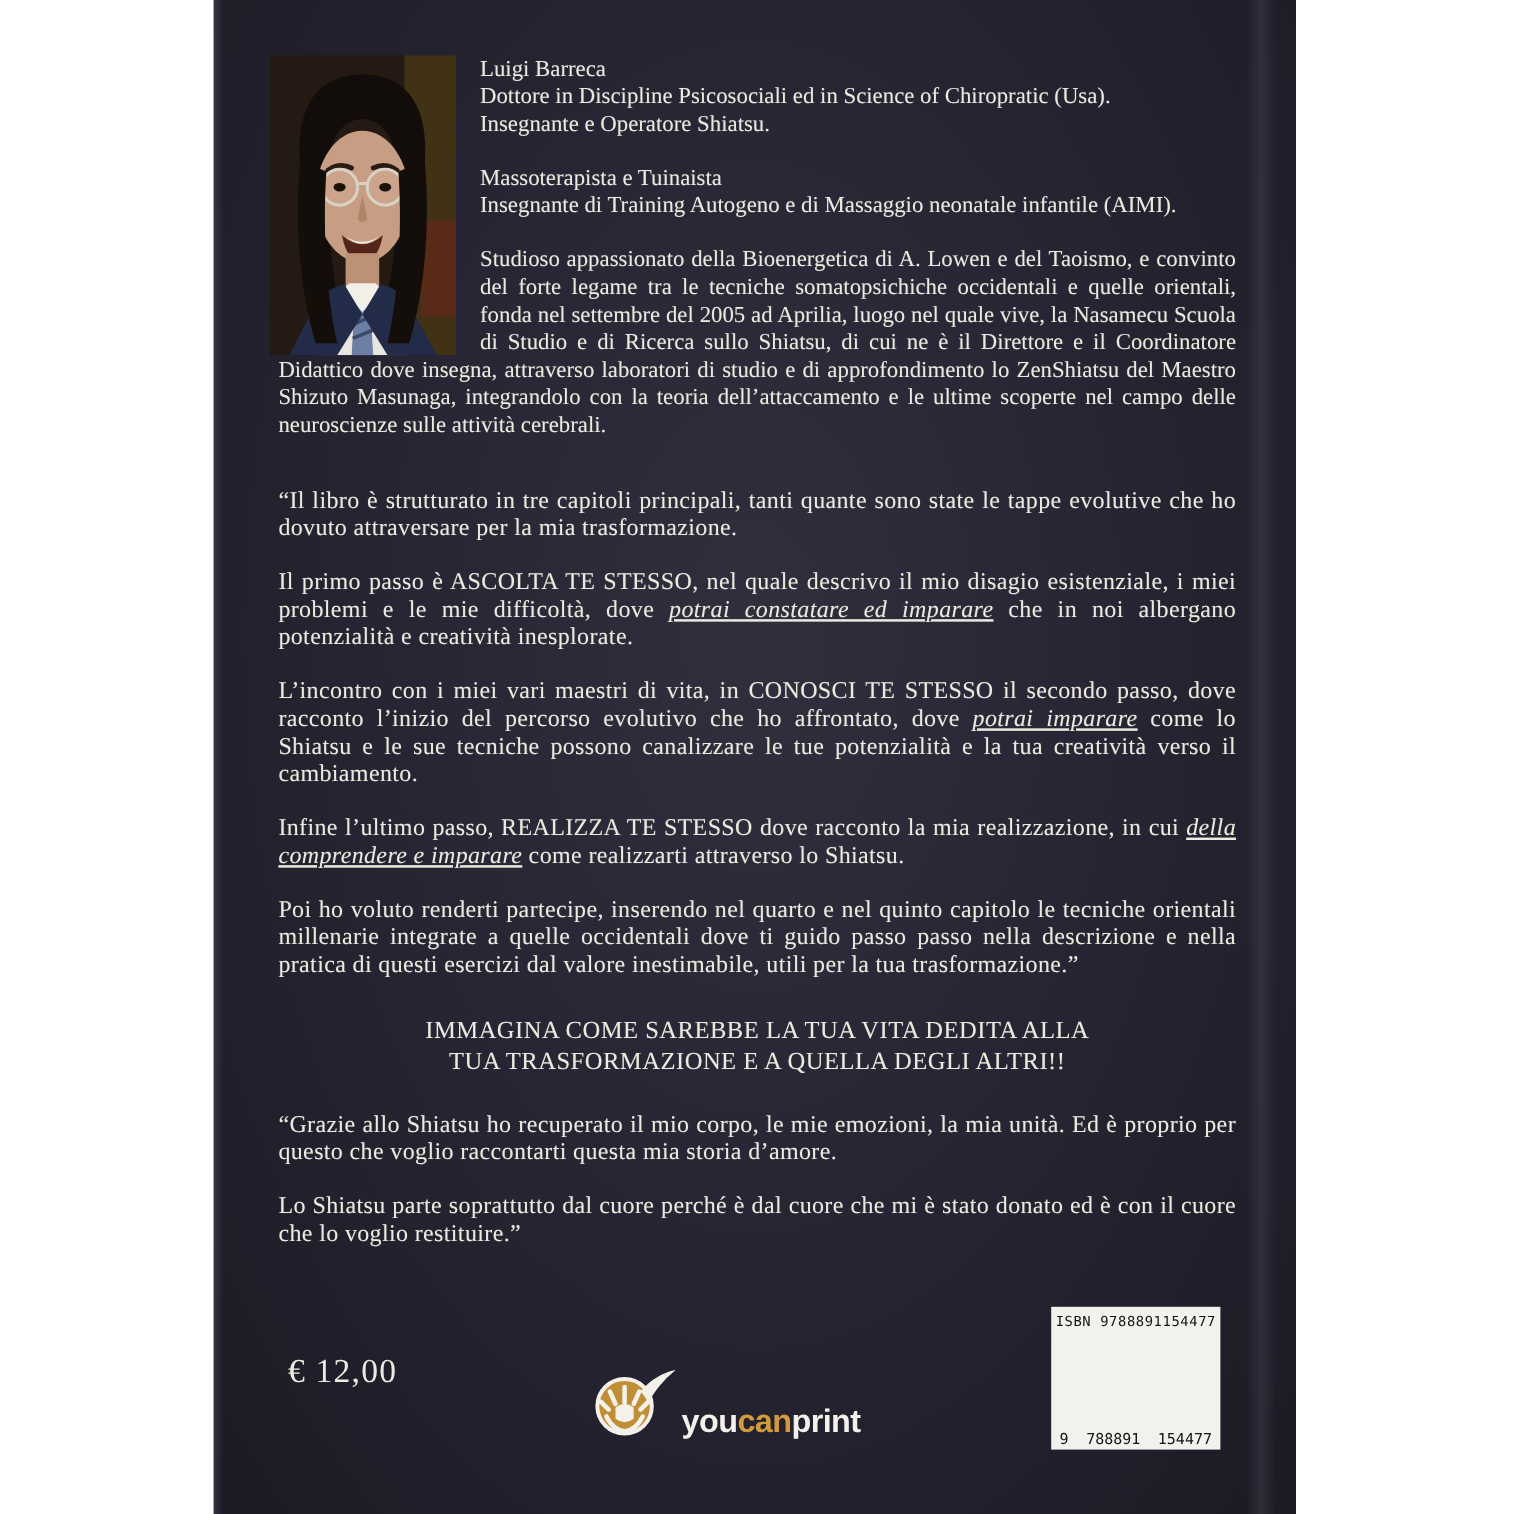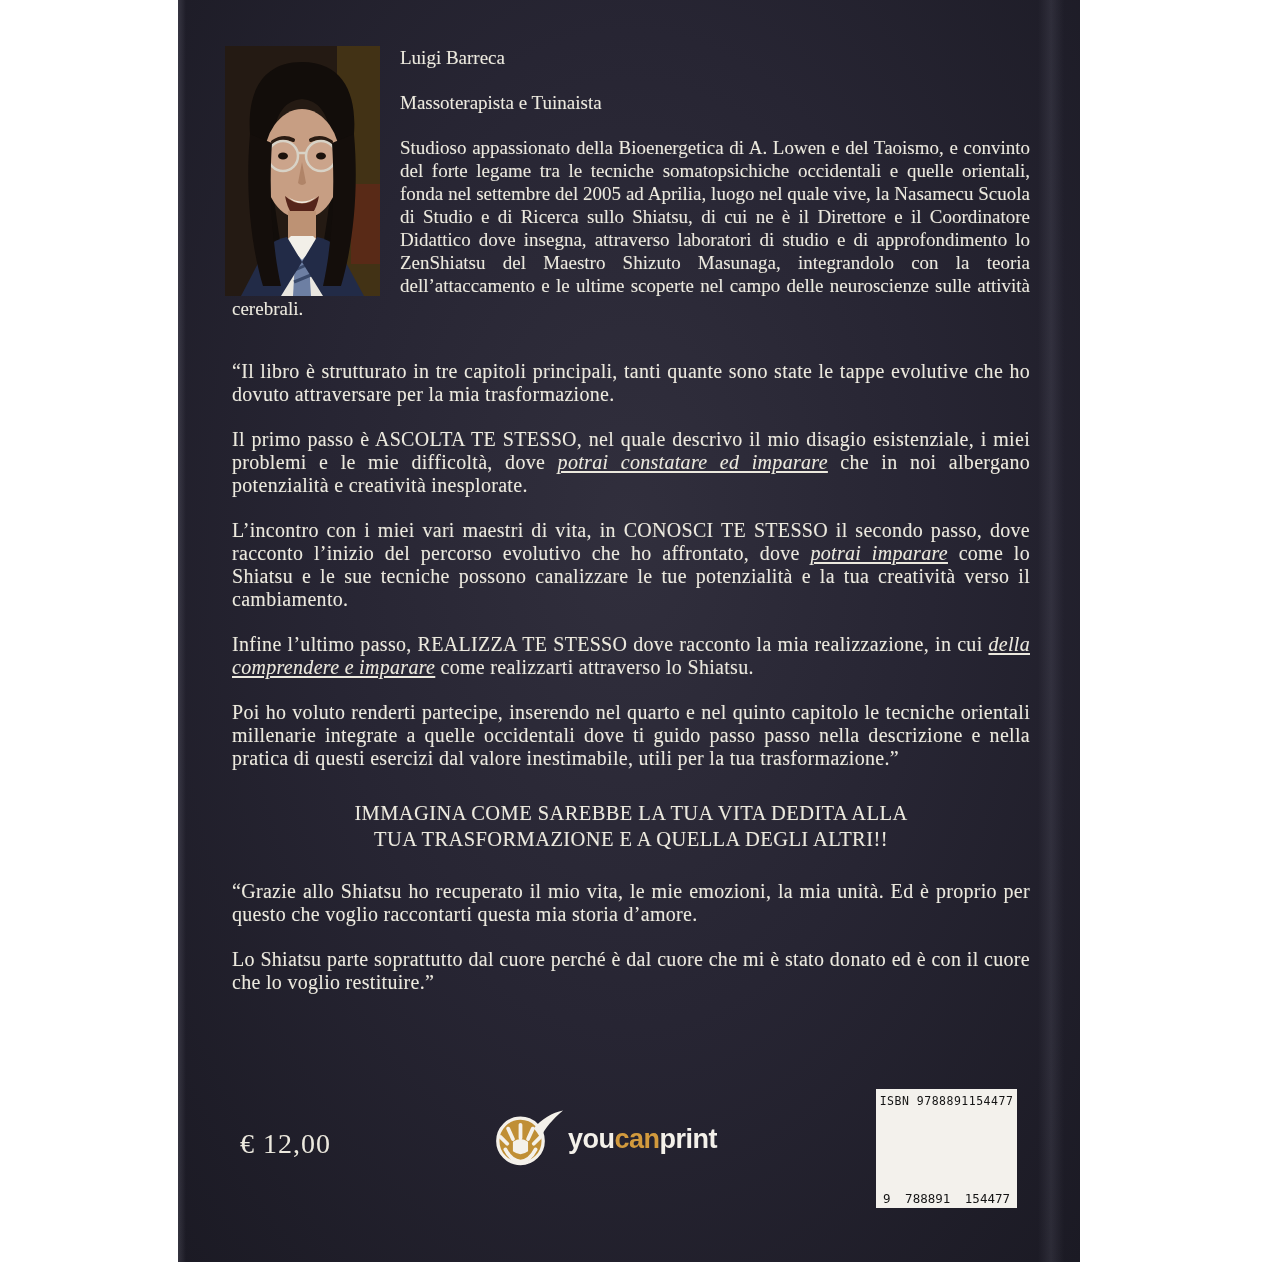--- a/index.html
+++ b/index.html
@@ -20,21 +20,21 @@
   .bio-line{display:block;}
   .bio-just{display:block;text-align:justify;}
   .just{text-align:justify;hyphens:auto;}
   .paragraphs{margin-top:40px;}
   .para{margin:0 0 22px;text-align:justify;hyphens:auto;}
   .para .em{font-style:italic;text-decoration:underline;text-underline-offset:2px;}
   .banner{margin-top:30px;text-align:center;font-size:20.5px;line-height:26px;letter-spacing:.4px;}
   .closing{margin-top:28px;}
   .closing .para:last-child{margin-bottom:0;}
   .price{position:absolute;left:62px;top:1128px;font-size:28px;letter-spacing:1px;color:#ece9de;}
-  .publisher{position:absolute;left:316px;top:1109px;display:flex;align-items:center;}
+  .publisher{position:absolute;left:316px;top:1140px;display:flex;align-items:flex-end;}
   .publisher .emblem{display:block;width:70px;height:60px;}
   .logo-text{font-family:"Liberation Sans",sans-serif;font-weight:bold;font-size:27px;
          letter-spacing:-.5px;color:#f4f1ea;margin-left:4px;white-space:nowrap;}
   .logo-text .lc{color:#d29a3d;}
   .barcode{position:absolute;left:698px;top:1089px;width:141px;height:119px;background:#f3f1ec;
          box-sizing:border-box;padding:5px 7px 6px;display:flex;flex-direction:column;align-items:center;
          color:#141414;text-shadow:none;gap:40px;}
   .barcode-label{font-family:"DejaVu Sans Mono",monospace;font-size:11.5px;letter-spacing:.5px;white-space:nowrap;}
   .bars{width:100%;flex:1;margin-top:3px;
          background:repeating-linear-gradient(90deg,
@@ -82,24 +82,29 @@
             <path d="M60 196 L77 214 L94 196 L88 190 L66 190 Z" fill="#f2efe8"></path>
             <path d="M16 250 L42 200 Q52 193 62 191 L77 216 L56 250 Z" fill="#222b47"></path>
             <path d="M139 250 L112 200 Q102 193 92 191 L77 216 L98 250 Z" fill="#222b47"></path>
             <path d="M25 88 C20 145 26 200 38 240 L56 240 C46 195 44 140 47 97 Z" fill="#140e0b"></path>
             <path d="M129 88 C134 145 128 200 116 240 L98 240 C108 195 110 140 107 97 Z" fill="#140e0b"></path>
           </svg>
         </div>
 
         <div class="bio-para">
           <div class="bio-line">Luigi Barreca</div>
+          <div>
+              <div class="bio-line">Dottore in Discipline Psicosociali ed in Science of Chiropratic (Usa).</div>
+              <div class="bio-line">Insegnante e Operatore Shiatsu.</div>
+            </div>
         </div>
 
         <div class="bio-para">
           <div class="bio-line">Massoterapista e Tuinaista</div>
+          <div class="bio-just">Insegnante di Training Autogeno e di Massaggio neonatale infantile (AIMI).</div>
         </div>
 
         <div class="bio-para just">Studioso appassionato della Bioenergetica di A. Lowen e del Taoismo, e convinto del forte legame tra le tecniche somatopsichiche occidentali e quelle orientali, fonda nel settembre del 2005 ad Aprilia, luogo nel quale vive, la Nasamecu Scuola di Studio e di Ricerca sullo Shiatsu, di cui ne è il Direttore e il Coordinatore Didattico dove insegna, attraverso laboratori di studio e di approfondimento lo ZenShiatsu del Maestro Shizuto Masunaga, integrandolo con la teoria dell’attaccamento e le ultime scoperte nel campo delle neuroscienze sulle attività cerebrali.</div>
       </div>
 
       <div class="paragraphs" id="body-paragraphs">
           <div class="para"><span>“Il libro è strutturato in tre capitoli principali, tanti quante sono state le tappe evolutive che ho dovuto attraversare per la mia trasformazione.</span></div>
           <div class="para"><span>Il primo passo è ASCOLTA TE STESSO, nel quale descrivo il mio disagio esistenziale, i miei problemi e le mie difficoltà, dove </span><span class="em">potrai constatare ed imparare</span><span> che in noi albergano potenzialità e creatività inesplorate.</span></div>
           <div class="para"><span>L’incontro con i miei vari maestri di vita, in CONOSCI TE STESSO il secondo passo, dove racconto l’inizio del percorso evolutivo che ho affrontato, dove </span><span class="em">potrai imparare</span><span> come lo Shiatsu e le sue tecniche possono canalizzare le tue potenzialità e la tua creatività verso il cambiamento.</span></div>
           <div class="para"><span>Infine l’ultimo passo, REALIZZA TE STESSO dove racconto la mia realizzazione, in cui </span><span class="em">della comprendere e imparare</span><span> come realizzarti attraverso lo Shiatsu.</span></div>
@@ -107,21 +112,21 @@
         </div>
 
       <div class="banner">
         <div>
             <div class="banner-line">IMMAGINA COME SAREBBE LA TUA VITA DEDITA ALLA</div>
             <div class="banner-line">TUA TRASFORMAZIONE E A QUELLA DEGLI ALTRI!!</div>
           </div>
       </div>
 
       <div class="closing" id="closing-paragraphs">
-          <div class="para"><span>“Grazie allo Shiatsu ho recuperato il mio vita, le mie emozioni, la mia unità. Ed è proprio per questo che voglio raccontarti questa mia storia d’amore.</span></div>
+          <div class="para"><span>“Grazie allo Shiatsu ho recuperato il mio corpo, le mie emozioni, la mia unità. Ed è proprio per questo che voglio raccontarti questa mia storia d’amore.</span></div>
           <div class="para"><span>Lo Shiatsu parte soprattutto dal cuore perché è dal cuore che mi è stato donato ed è con il cuore che lo voglio restituire.”</span></div>
         </div>
     </div>
 
     <div class="price">€ 12,00</div>
 
     <div class="publisher">
       <span class="emblem">
         <svg viewBox="0 0 74 62" width="70" height="60" xmlns="http://www.w3.org/2000/svg">
           <circle cx="28" cy="33" r="24" fill="#c08f35" stroke="#f4f1ea" stroke-width="3.5"></circle>

